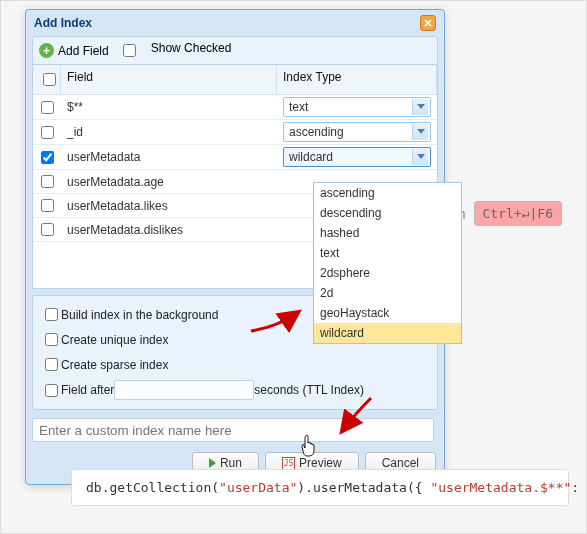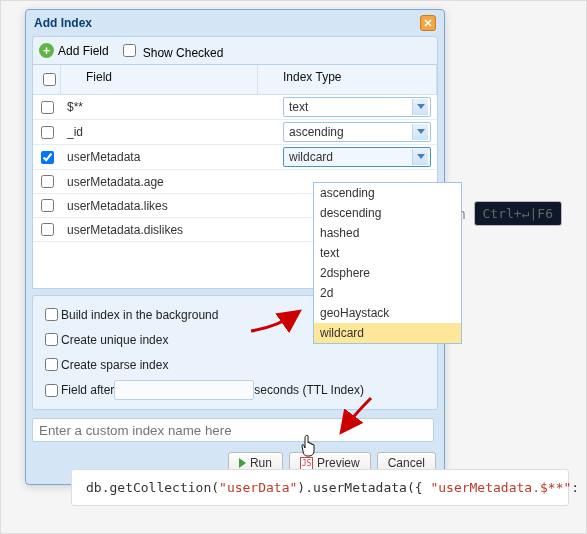--- a/index.html
+++ b/index.html
@@ -19,21 +19,21 @@
     top: 200px;
     right: 24px;
     color: #888;
     font-size: 14px;
     display: flex;
     align-items: center;
     gap: 8px;
   }
   .bg-key {
     border: 1px solid #bbb;
-    background: #0f172a;
+    background: #fca5a5;
     padding: 4px 8px;
     border-radius: 3px;
     color: #666;
     font-family: monospace;
     font-size: 13px;
   }
 
   .dialog {
     position: absolute;
     top: 8px;
@@ -90,21 +90,20 @@
 
   .grid {
     margin: 0 6px;
     border: 1px solid #b8d2e9;
     border-top: none;
   }
   .hdr {
     display: flex;
     background: #eef5fc;
     border-bottom: 1px solid #cfe1f3;
-    gap: 19px;
   }
   .hdr .col {
     padding: 5px 6px;
     color: #111;
     border-right: 1px solid #cfe1f3;
   }
   .col-chk { width: 28px; text-align:center;}
   .col-field { flex: 1; }
   .col-type { width: 160px; }
 
@@ -196,21 +195,21 @@
   .btnbar {
     display: flex;
     justify-content: flex-end;
     gap: 6px;
     padding: 10px 8px;
   }
   .btn {
     background: linear-gradient(#fdfdfd,#eeeeee);
     border: 1px solid #bbb;
     border-radius: 3px;
-    padding: 3px 10px;
+    padding: 3px 16px;
     color: #333;
     cursor: pointer;
     display: flex;
     align-items: center;
     gap: 4px;
     font-size: 12px;
   }
   .play { width:0; height:0; border-left:7px solid #3fa13f; border-top:5px solid transparent; border-bottom:5px solid transparent;}
   .js-icon {
     width: 13px; height: 13px;
@@ -272,21 +271,21 @@
           <path d="M1 1 L7 7 M7 1 L1 7" stroke="#fff" stroke-width="1.6"></path>
         </svg>
     </div>
   </div>
 
   <div class="toolbar">
     <span style="display:flex;align-items:center;gap:4px;cursor:pointer">
       <span class="add-icon">+</span>
       <span>Add Field</span>
     </span>
-    <label style="display:flex;align-items:flex-end;gap:4px;cursor:pointer">
+    <label style="display:flex;align-items:flex-start;gap:12px;cursor:pointer">
       <input type="checkbox" class="chk" style="">
       <span>Show Checked</span>
     </label>
   </div>
 
   <div class="grid">
     <div class="hdr">
       <div class="col col-chk"><input type="checkbox" class="chk" style=""></div>
       <div class="col col-field">Field</div>
       <div class="col col-type">Index Type</div>

